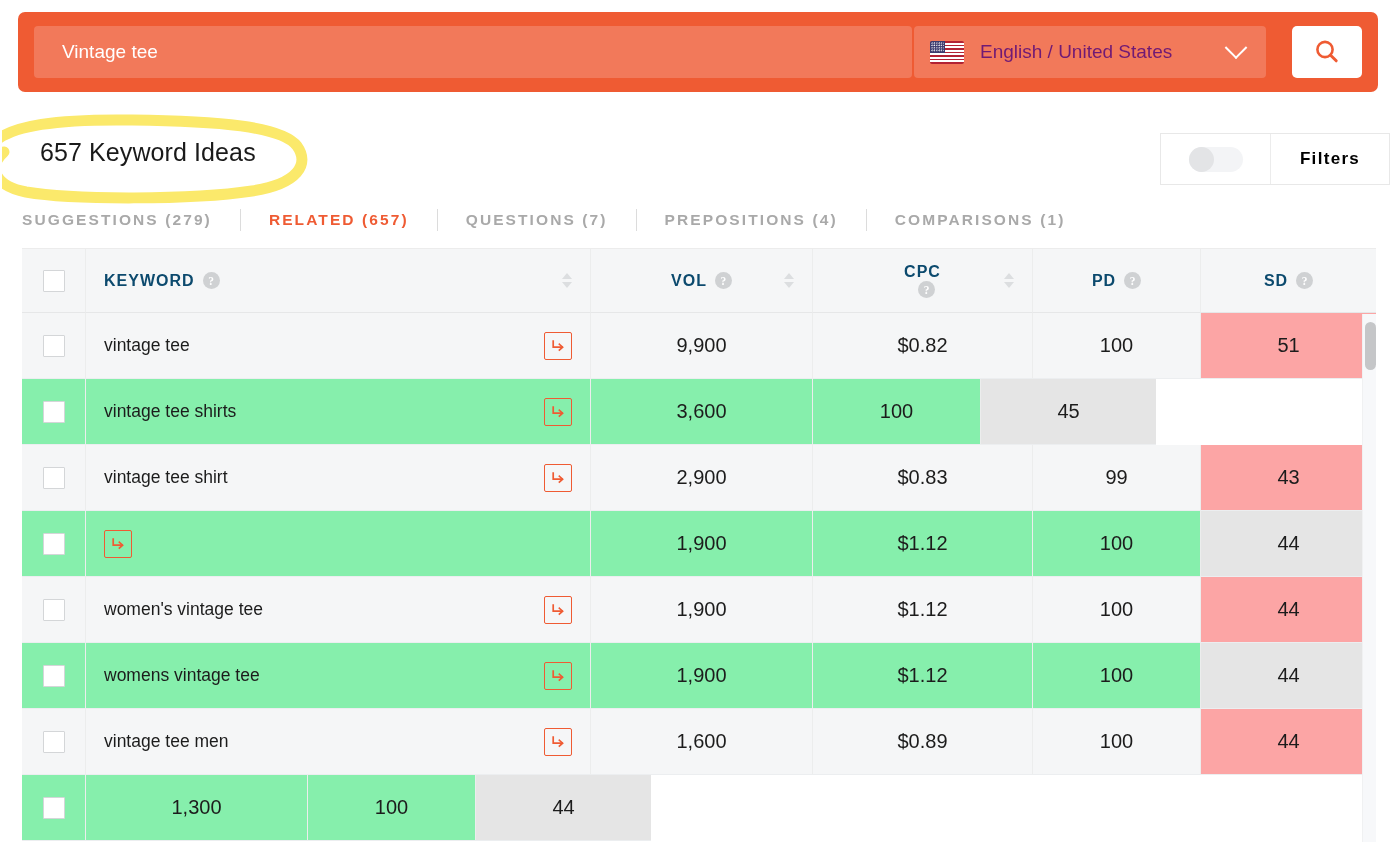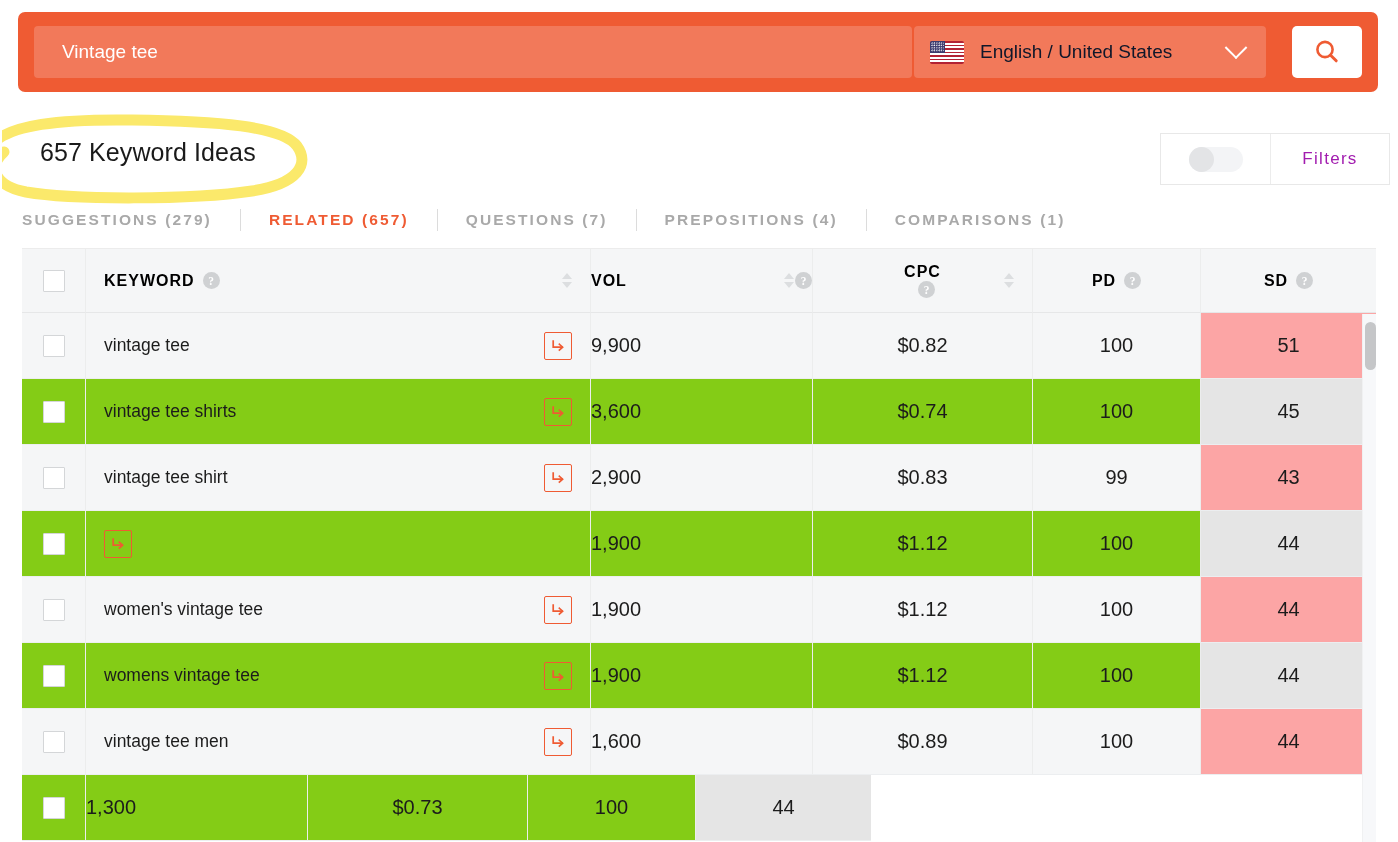--- a/index.html
+++ b/index.html
@@ -65,21 +65,21 @@
     background: #3c3b6e;
   }
   .flag .canton::after {
     content: "";
     position: absolute; inset: 1px;
     background-image:
       radial-gradient(circle at 1px 1px, #ffffff 0.6px, transparent 0.7px);
     background-size: 2.4px 2.4px;
   }
   .locale-label {
-    color: #0f172a;
+    color: #701a75;
     font-size: 19px;
     margin-left: 16px;
     flex: 1 1 auto;
     white-space: nowrap;
   }
   .chev {
     width: 16px; height: 16px;
     border-right: 2.4px solid #ffffff;
     border-bottom: 2.4px solid #ffffff;
     transform: rotate(45deg) translate(-3px,-3px);
@@ -139,22 +139,22 @@
     border-radius: 50%;
     background: #e3e4e6;
   }
   .filters-label-cell {
     flex: 1 1 auto;
     display: flex; align-items: center; justify-content: center;
     cursor: pointer;
   }
   .filters-label {
     font-size: 17px;
-    font-weight: normal;
-    color: #a21caf;
+    font-weight: bold;
+    color: #000000;
     letter-spacing: 1.3px;
   }
 
   
   .tabs {
     position: absolute;
     left: 22px; top: 207px;
     display: flex;
     align-items: center;
     height: 26px;
@@ -186,39 +186,39 @@
   .thead { height: 64px; background: #f5f6f7; }
   .thead .cell { border-bottom: 1px solid #e6e7e8; }
   .cell {
     display: flex; align-items: center;
     border-right: 1px solid #eceded;
     border-bottom: 1px solid #eceef0;
     position: relative;
   }
   .c-check { width: 64px; justify-content: center; border-right: 1px solid #eceded; }
   .c-kw    { width: 505px; padding: 0 18px; }
-  .c-vol   { width: 222px; justify-content: space-between; }
+  .c-vol   { width: 222px; justify-content: center; }
   .c-cpc   { width: 220px; justify-content: center; flex-direction: column; }
   .c-pd    { width: 168px; justify-content: center; }
   .c-sd    { width: 175px; justify-content: center; border-right: none; }
 
   .thead .c-check { background: #f5f6f7; }
 
   .chk {
     width: 22px; height: 22px;
     border: 1.6px solid #d4d6d8;
     background: #ffffff;
     border-radius: 1px;
     cursor: pointer;
   }
 
   .th-label {
     font-size: 16px;
     font-weight: bold;
-    color: #000000;
+    color: #0c4a6e;
     letter-spacing: 1.0px;
   }
   .qmark {
     width: 17px; height: 17px;
     border-radius: 50%;
     background: #cfd1d3;
     color: #ffffff;
     font-size: 11.5px;
     font-weight: bold;
     display: inline-flex;
@@ -236,21 +236,21 @@
   .sorter i {
     display: block;
     width: 0; height: 0;
     border-left: 5.5px solid transparent;
     border-right: 5.5px solid transparent;
   }
   .sorter i.up   { border-bottom: 6px solid #dcdee0; }
   .sorter i.down { border-top: 6px solid #dcdee0; }
 
   .row-odd  .cell { background: #f5f6f7; }
-  .row-even .cell { background: #84cc16; }
+  .row-even .cell { background: #86efac; }
   .row-odd  .c-sd { background: #fca5a5; }
   .row-even .c-sd { background: #e5e5e5; }
 
   .kw-text {
     font-size: 17.5px;
     color: #1c1c1c;
     flex: 1 1 auto;
     white-space: nowrap;
   }
   .kw-btn {
@@ -415,23 +415,20 @@
           <button class="kw-btn">
             <svg width="16" height="16" viewBox="0 0 16 16">
               <path d="M3.2 3 L3.2 9.2 L12 9.2" fill="none" stroke="#ef5b33" stroke-width="1.7" stroke-linecap="square"></path>
               <path d="M9.4 6.3 L12.6 9.2 L9.4 12.1" fill="none" stroke="#ef5b33" stroke-width="1.7" stroke-linecap="square" stroke-linejoin="miter"></path>
             </svg>
           </button>
         </div>
         <div class="cell c-vol">
           <span class="num">3,600</span>
         </div>
-        <div class="cell c-cpc">
-          <span class="num">$0.74</span>
-        </div>
         <div class="cell c-pd">
           <span class="num">100</span>
         </div>
         <div class="cell c-sd">
           <span class="num">45</span>
         </div>
       </div>
       <div class="trow row-odd">
         <div class="cell c-check">
           <span class="chk"></span>
@@ -560,23 +557,20 @@
         <div class="cell c-sd">
           <span class="num">44</span>
         </div>
       </div>
       <div class="trow row-even">
         <div class="cell c-check">
           <span class="chk"></span>
         </div>
         <div class="cell c-vol">
           <span class="num">1,300</span>
-        </div>
-        <div class="cell c-cpc">
-          <span class="num">$0.73</span>
         </div>
         <div class="cell c-pd">
           <span class="num">100</span>
         </div>
         <div class="cell c-sd">
           <span class="num">44</span>
         </div>
       </div>
     </div>
 </div>

